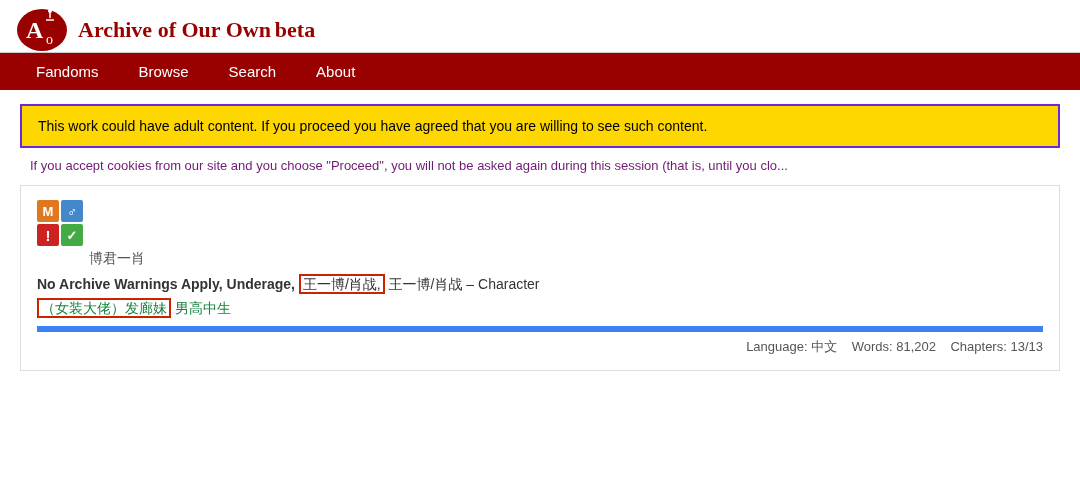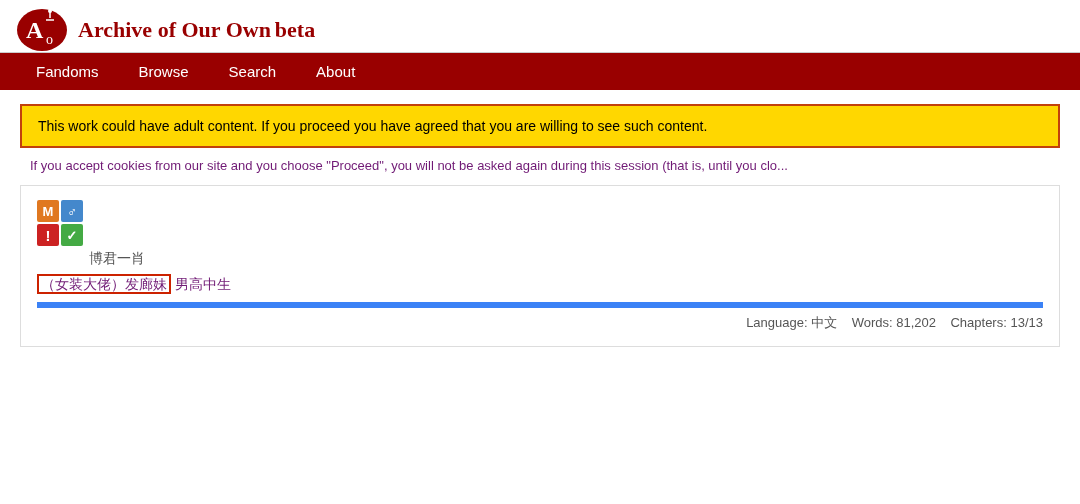--- a/index.html
+++ b/index.html
@@ -47,21 +47,21 @@
     }
 
     
     .content-area {
       padding: 0 20px;
     }
 
     
     .adult-warning {
       background: #FFD700;
-      border: 2px solid #c2410c;
+      border: 2px solid #6d28d9;
       padding: 12px 16px;
       margin: 14px 0 10px 0;
       font-size: 14px;
       color: #000;
     }
 
     
     .cookie-notice {
       font-size: 13px;
       color: #701a75;
@@ -137,21 +137,21 @@
     }
     .tag-highlighted {
       border: 2px solid #cc2200;
       padding: 0 2px;
       color: #333;
     }
 
     
     .additional-tags {
       font-size: 14px;
-      color: #701a75;
+      color: #15803d;
       margin-bottom: 8px;
     }
     .add-tag-highlighted {
       border: 2px solid #cc2200;
       padding: 0 2px;
     }
 
     
     .stats-line {
       font-size: 13px;
@@ -210,20 +210,25 @@
       <div class="icon-grid">
         <div class="icon-cell icon-m">M</div>
         <div class="icon-cell icon-male">♂</div>
         <div class="icon-cell icon-warning">!</div>
         <div class="icon-cell icon-check">✓</div>
       </div>
     </div>
 
     <div class="work-fandom">博君一肖</div>
 
+    <div class="tags-line">
+      <span class="bold-tags">No Archive Warnings Apply,  Underage,</span>
+      <span class="tag-highlighted">王一博/肖战,</span>
+      <span>王一博/肖战 – Character</span>
+    </div>
 
     <div class="additional-tags">
       <span class="add-tag-highlighted">（女装大佬）发廊妹</span>
       <span>男高中生</span>
     </div>
 
     <div class="stats-line">
       <span>Language:</span>
       <span>中文</span>
       &nbsp;&nbsp;

